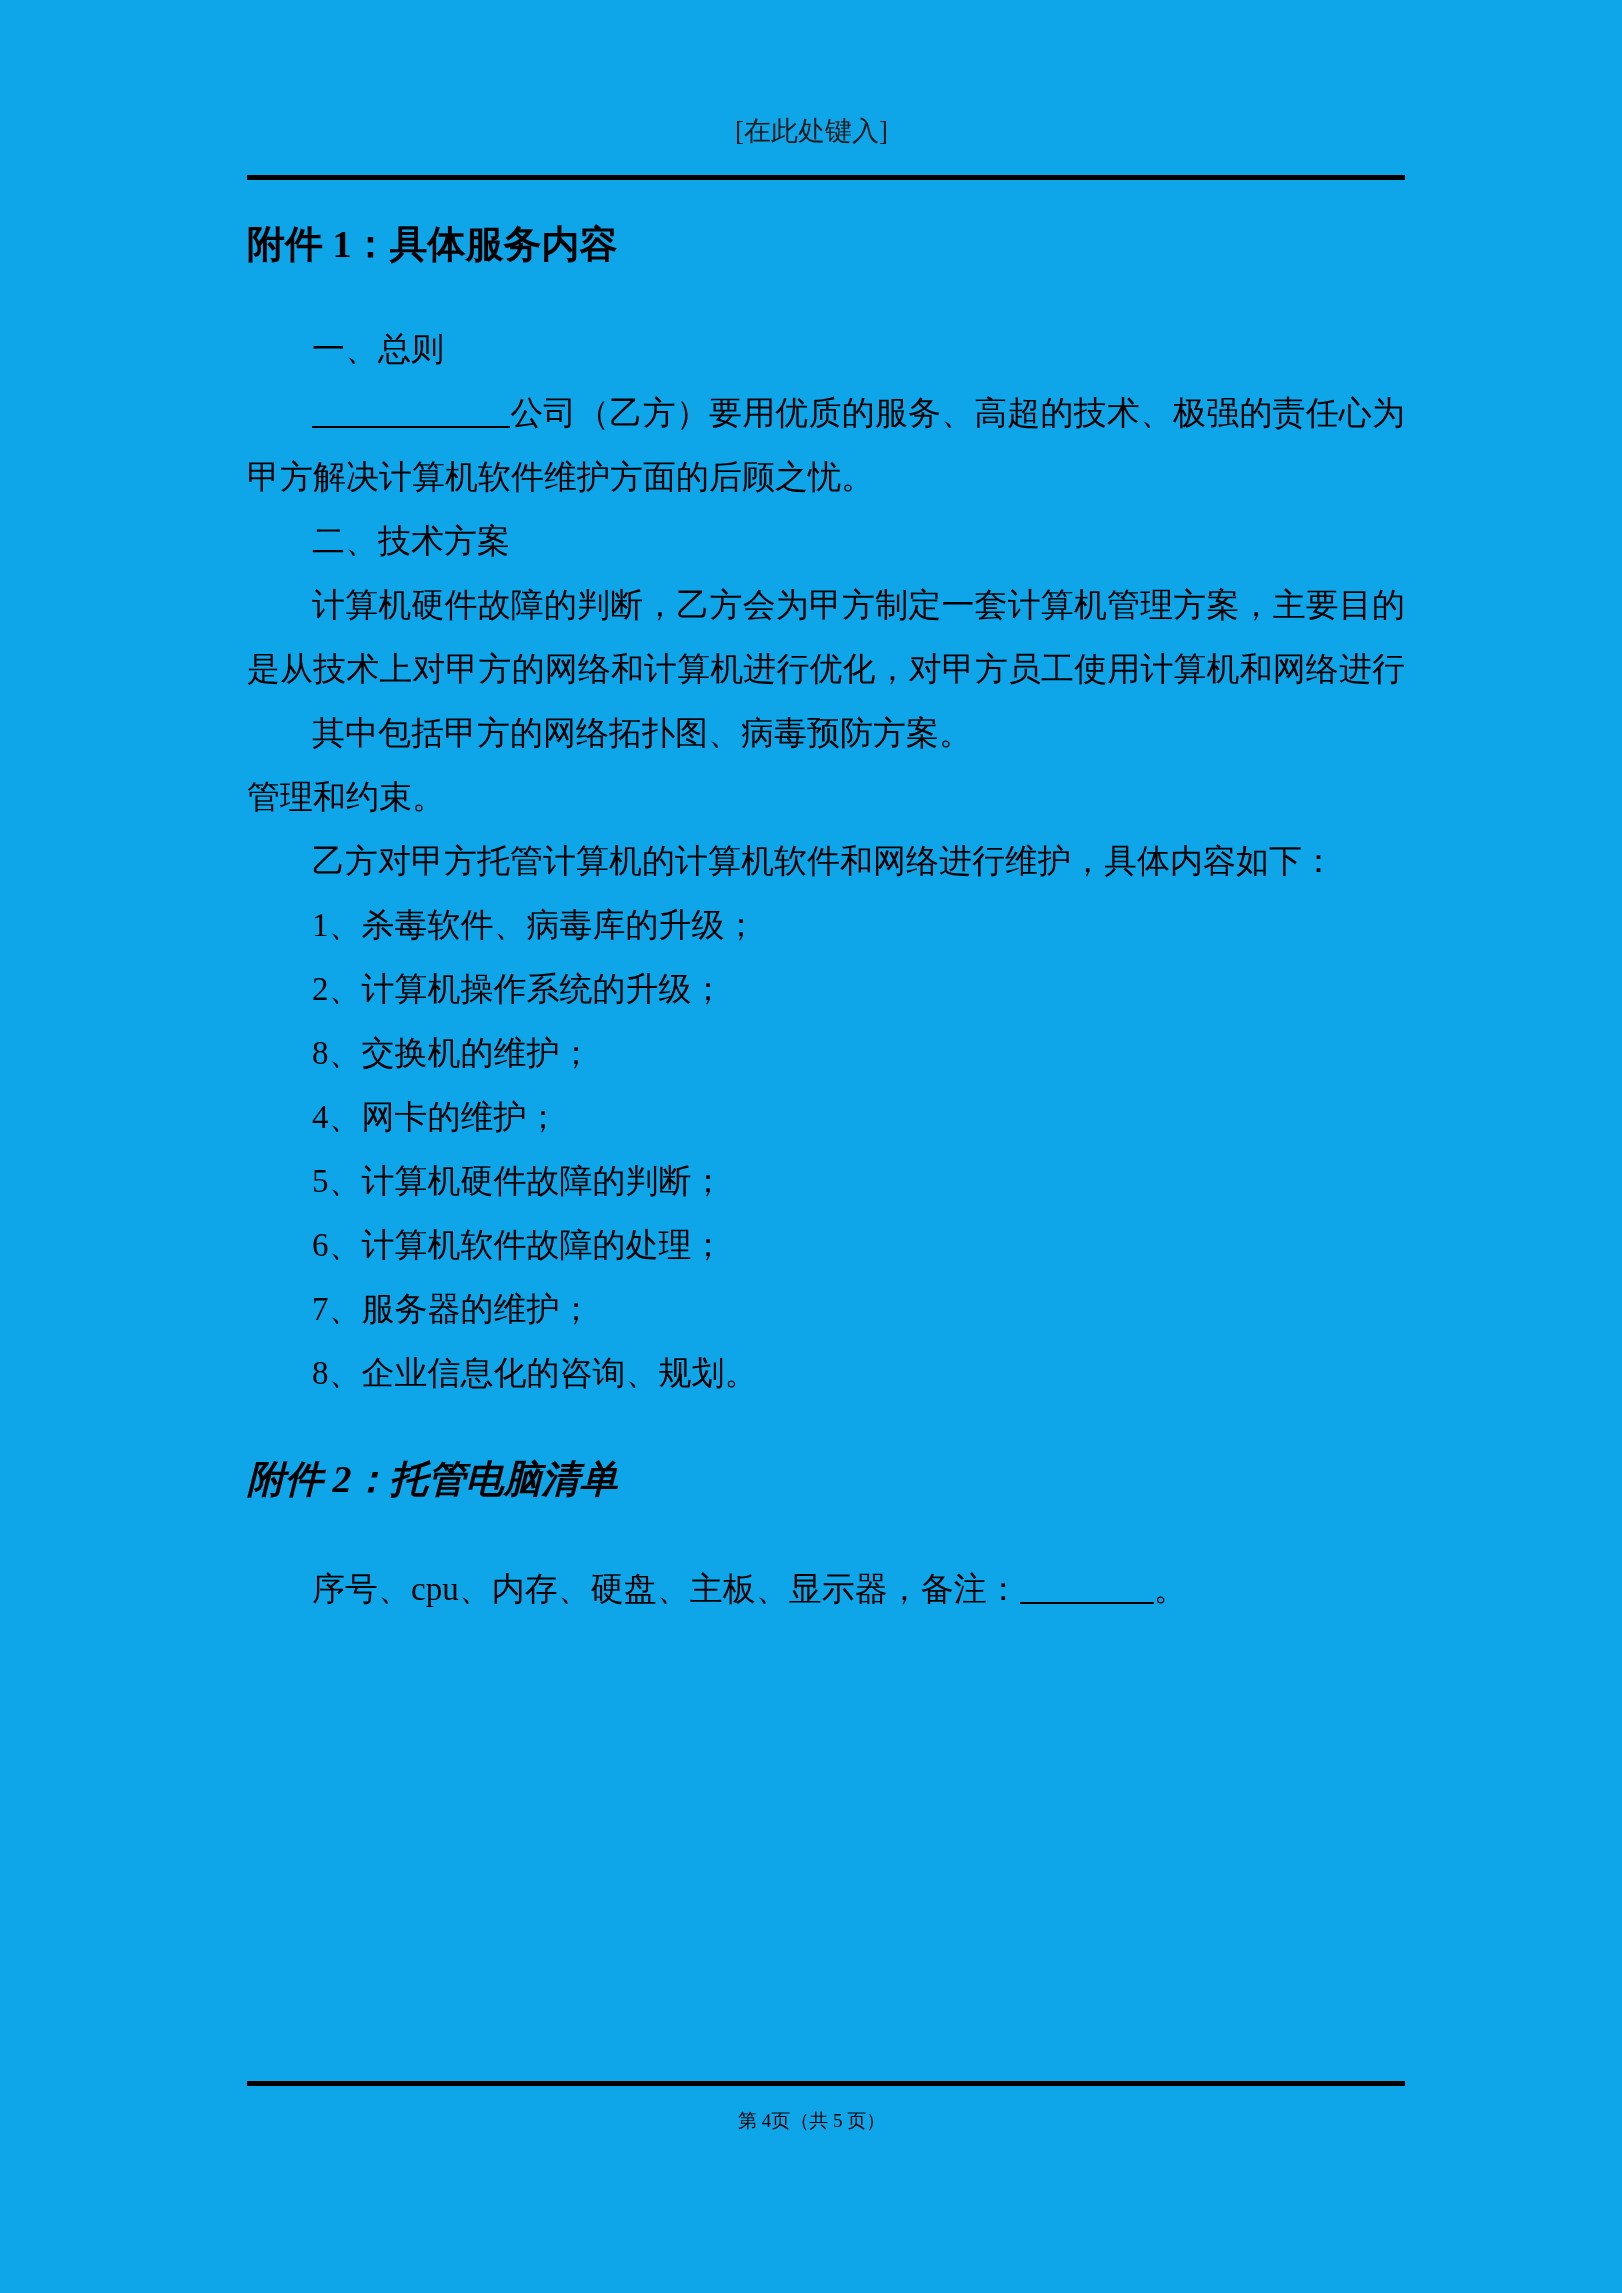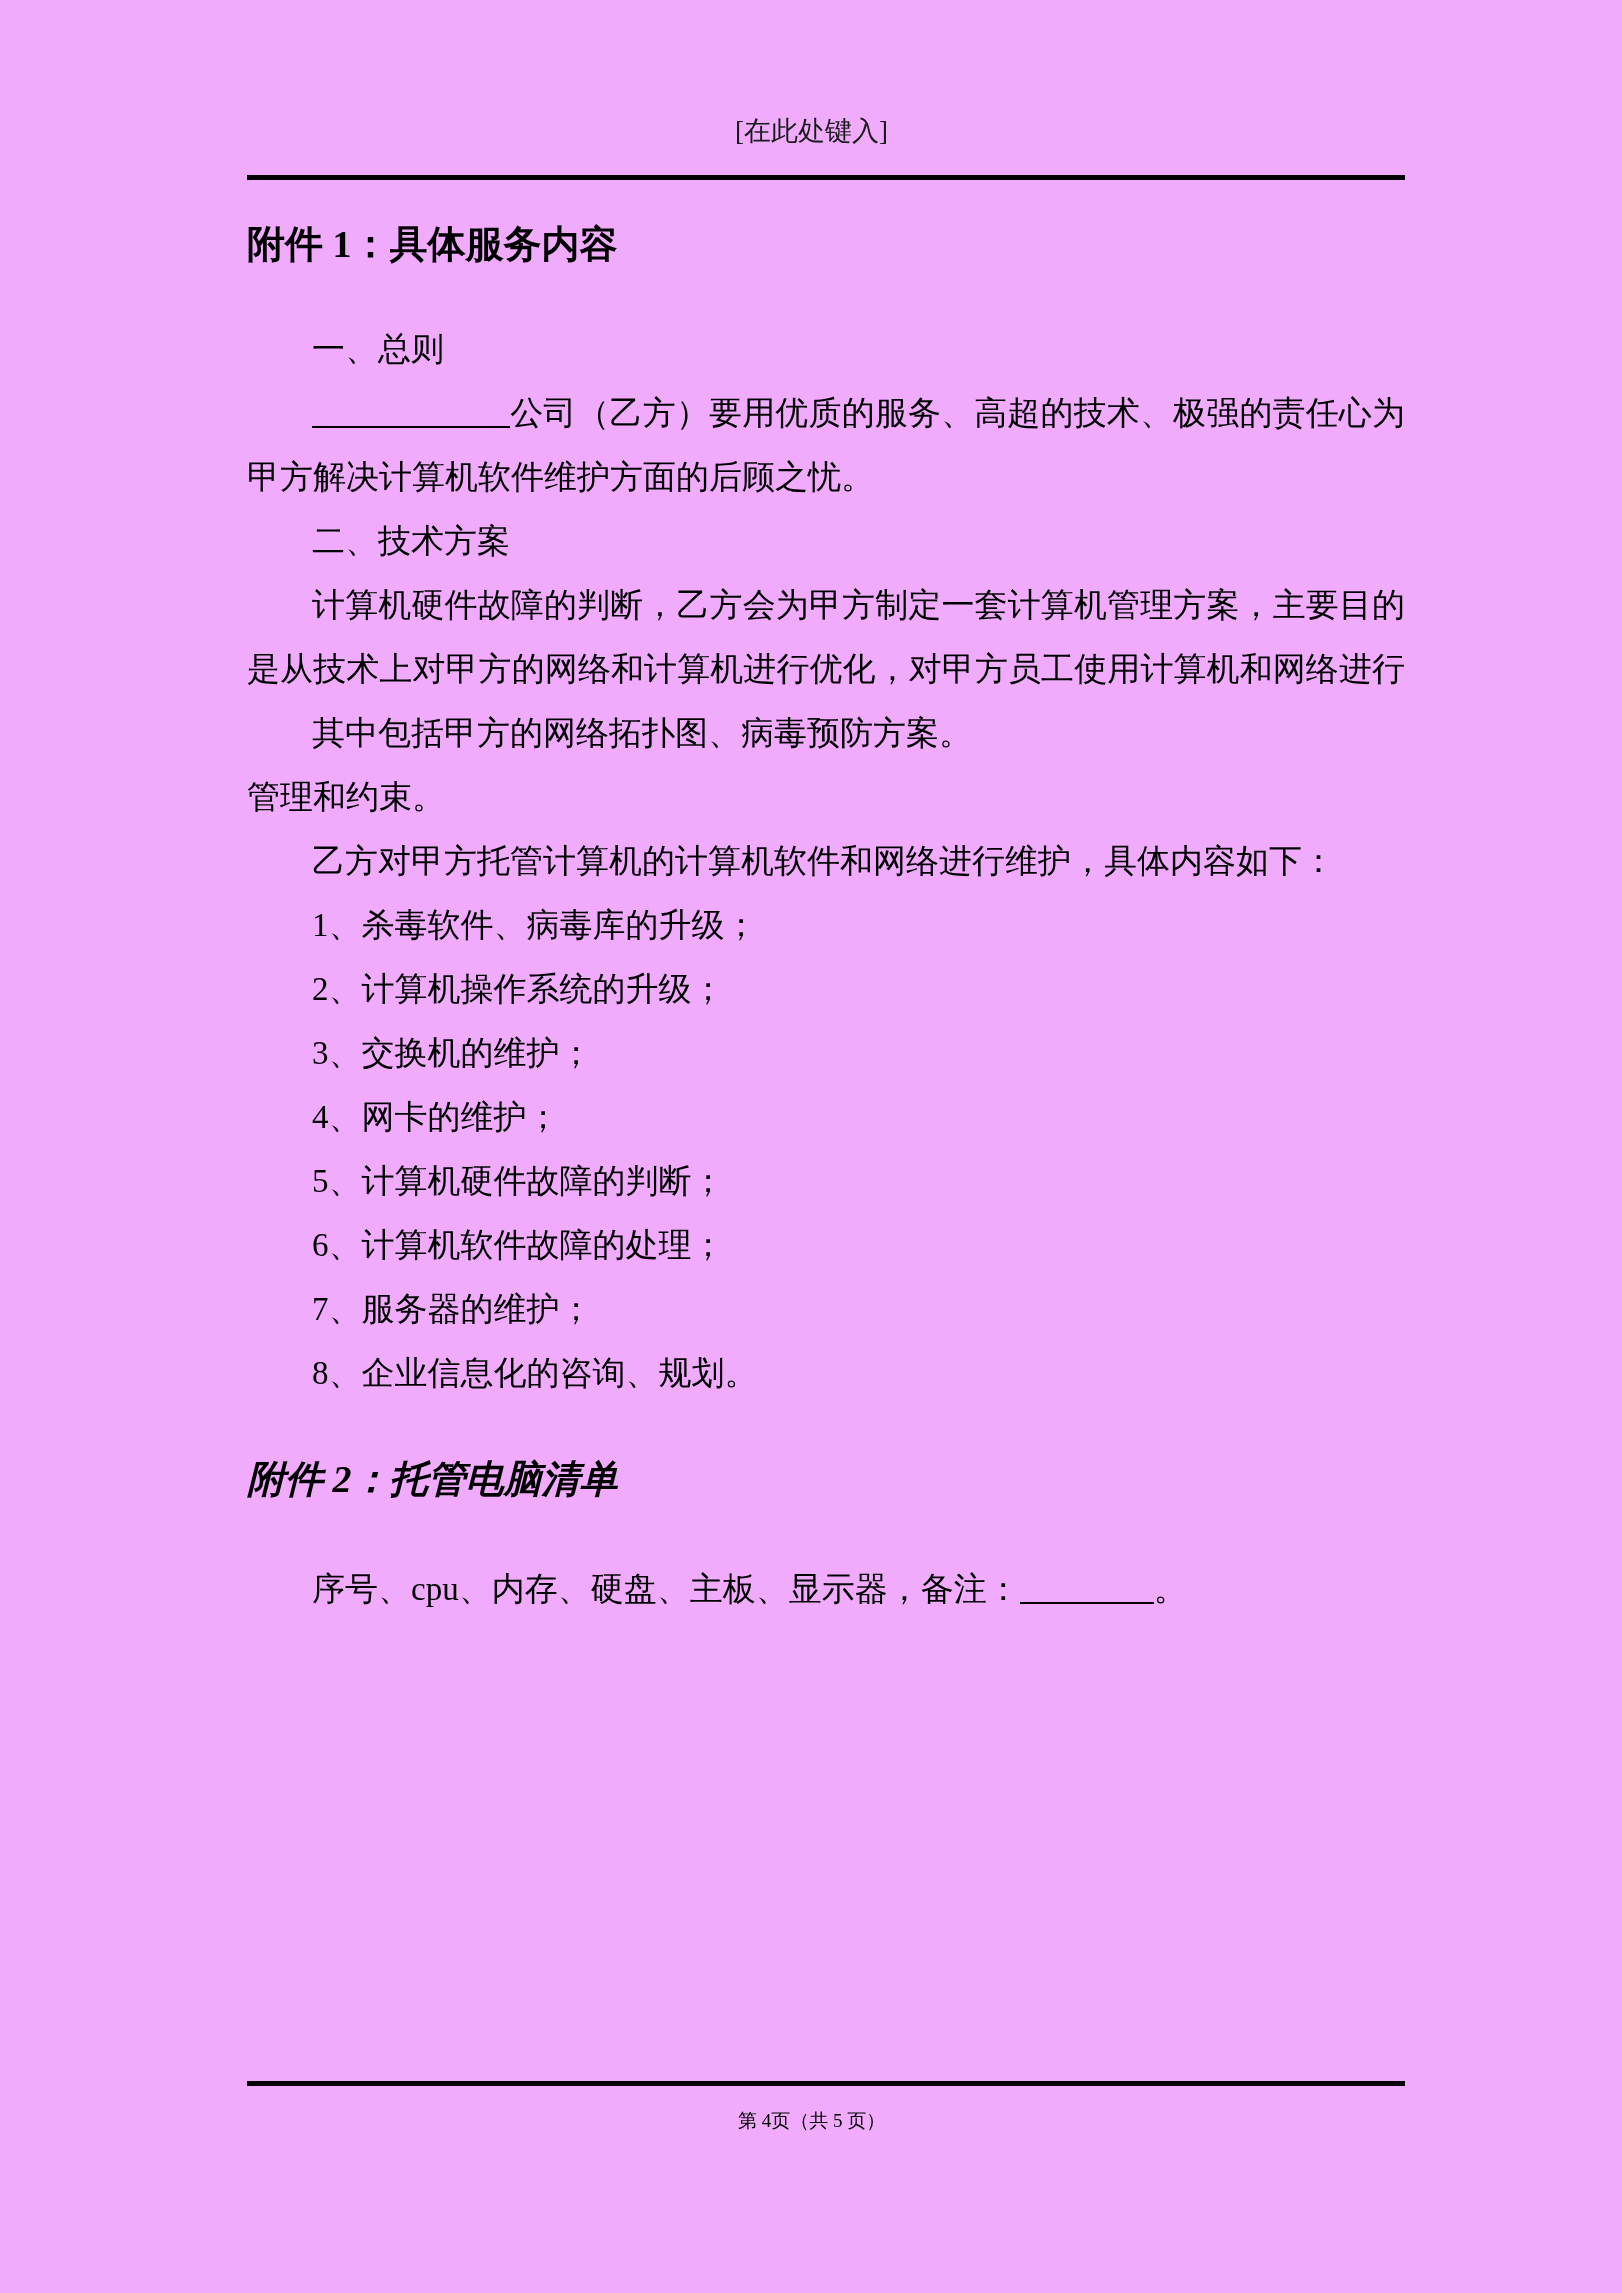--- a/index.html
+++ b/index.html
@@ -1,20 +1,20 @@
 <!DOCTYPE html>
 <html style="font-size:14.5px"><head>
 <meta charset="utf-8">
 <style>
   html,body{margin:0;padding:0;background:#ffffff;}
   .page{
     position:relative;
     width:1623px;
     height:2294px;
-    background:#f0abfc;
+    background:#0ea5e9;
     color:#000000;
     font-family:"Liberation Serif","DejaVu Serif",serif;
     overflow:hidden;
   }
   
   .header-text{
     position:absolute;
     top:113px; left:0; width:100%;
     text-align:center;
     font-size:27px; line-height:36px;
@@ -121,21 +121,21 @@
 
     <div class="line indent">
       <span>1、杀毒软件、病毒库的升级；</span>
     </div>
 
     <div class="line indent">
       <span>2、计算机操作系统的升级；</span>
     </div>
 
     <div class="line indent">
-      <span>3、交换机的维护；</span>
+      <span>8、交换机的维护；</span>
     </div>
 
     <div class="line indent">
       <span>4、网卡的维护；</span>
     </div>
 
     <div class="line indent">
       <span>5、计算机硬件故障的判断；</span>
     </div>
 

